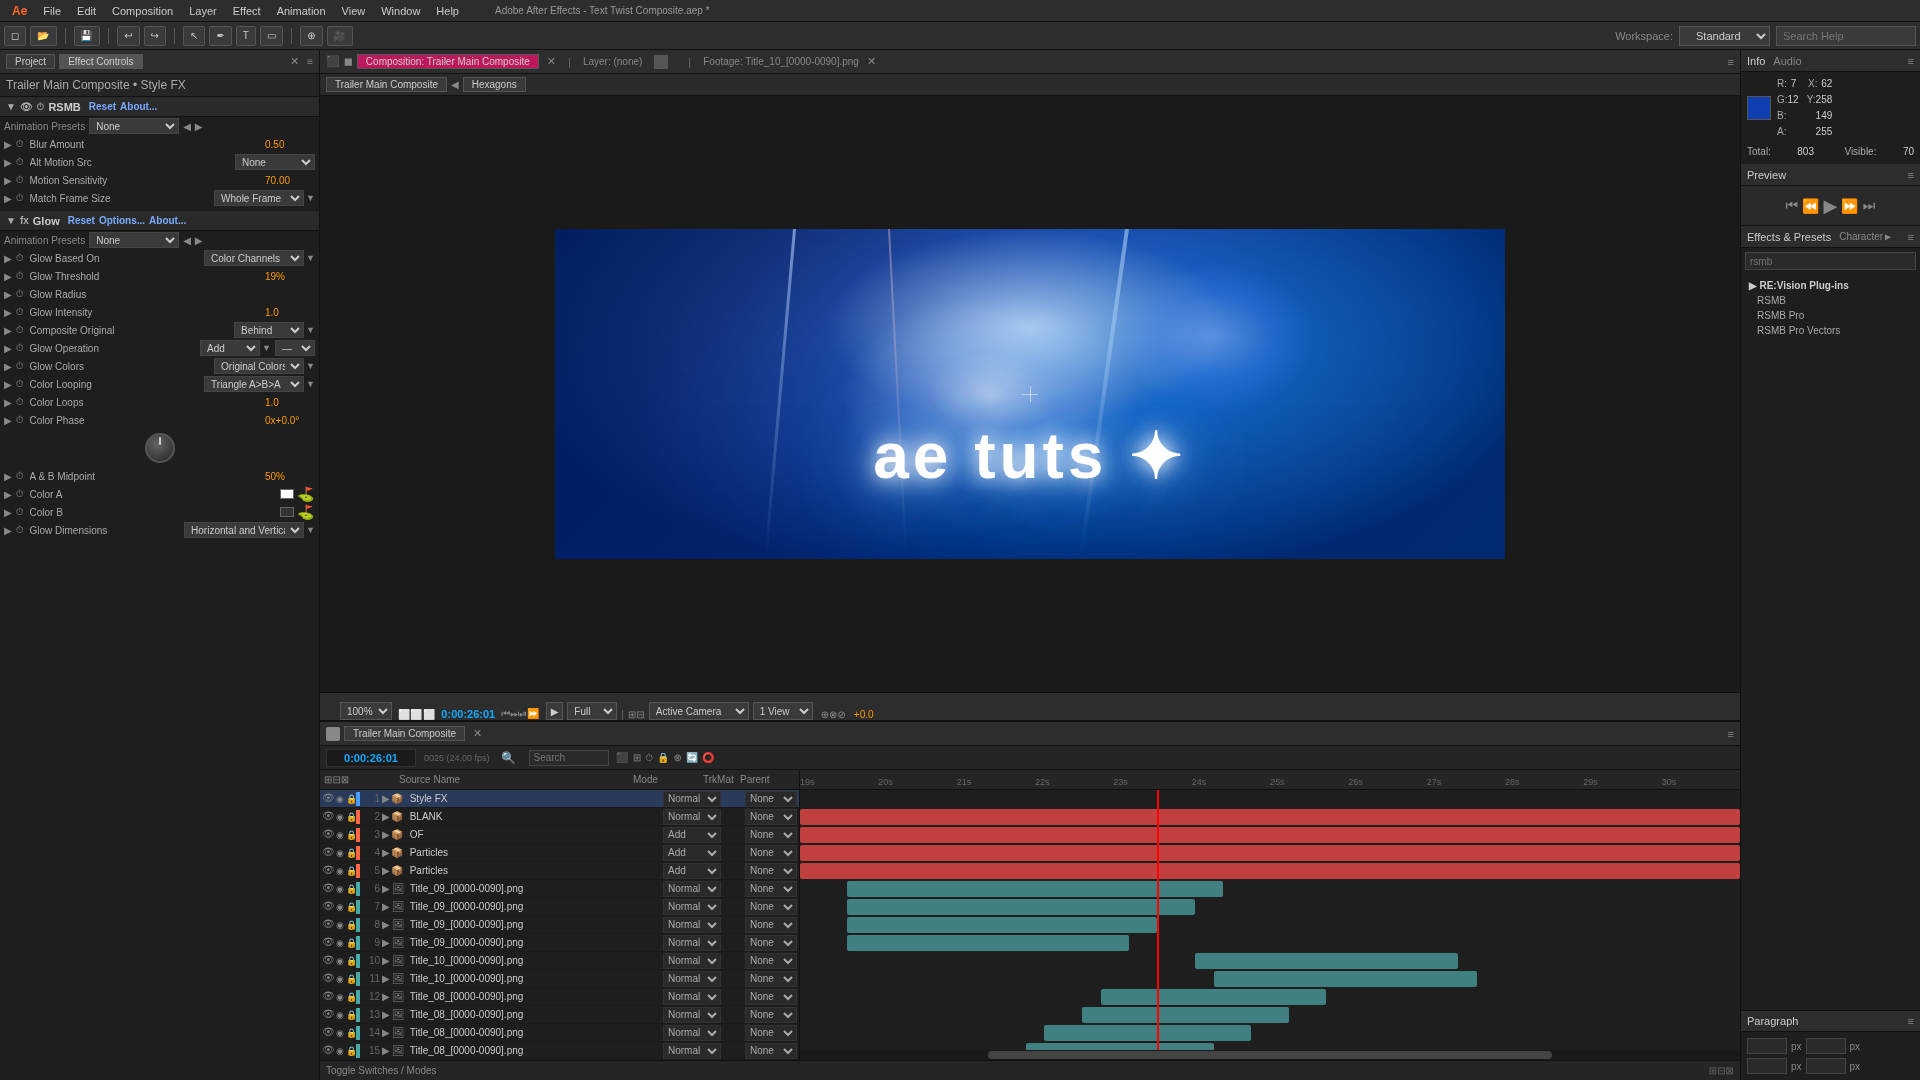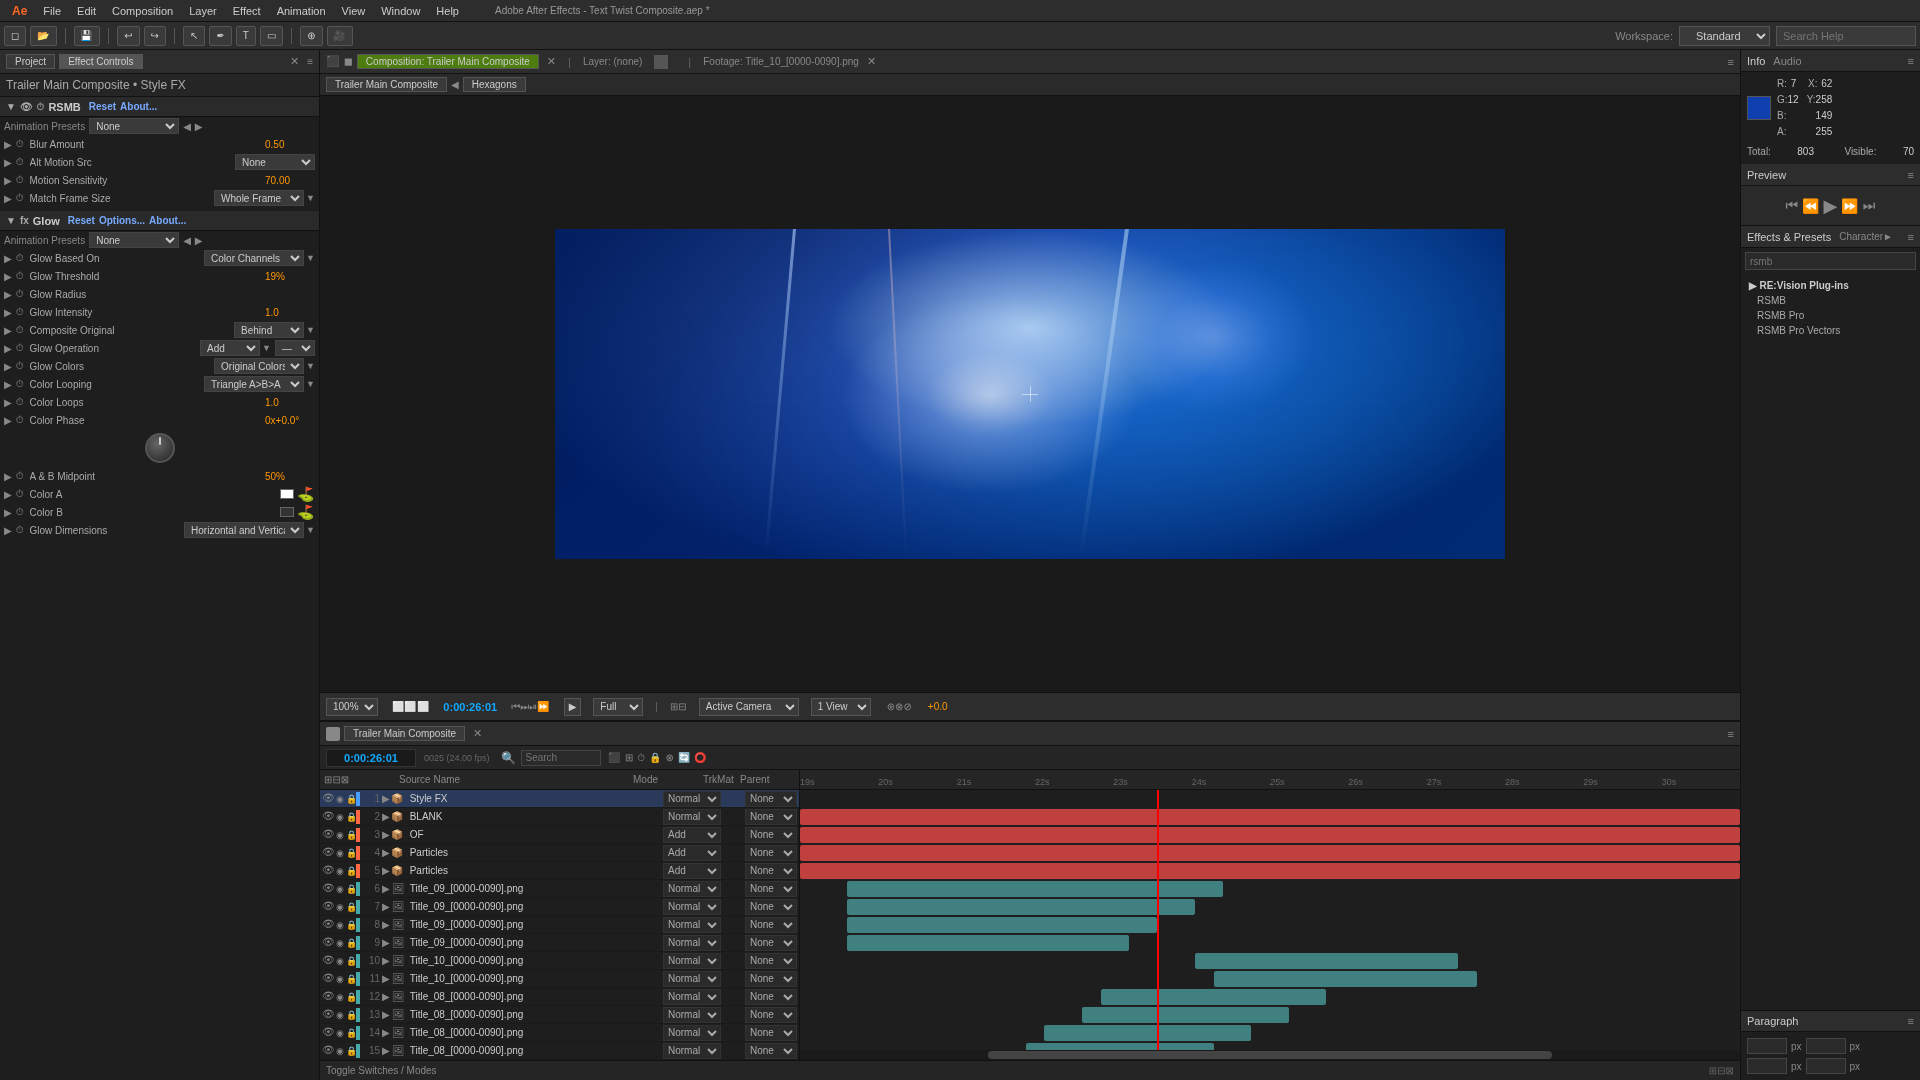--- a/index.html
+++ b/index.html
@@ -39,29 +39,29 @@
     .color-swatch { width: 14px; height: 10px; display: inline-block; border: 1px solid #666; }
     .anim-preset-row { display: flex; align-items: center; height: 18px; padding: 0 4px; gap: 4px; }
     .anim-preset-label { color: #888; font-size: 10px; }
     
     
     .center-area { flex: 1; display: flex; flex-direction: column; min-width: 0; }
     
     
     .viewer-header { background: #2d2d2d; height: 24px; display: flex; align-items: center; padding: 0 6px; border-bottom: 1px solid #111; gap: 4px; font-size: 11px; }
     .viewer-tab { background: #3a3a3a; border: 1px solid #555; padding: 1px 8px; font-size: 10px; cursor: pointer; color: #ccc; }
-    .viewer-tab.active { background: #4d7c0f; }
+    .viewer-tab.active { background: #be185d; }
     .viewer-close { color: #888; cursor: pointer; margin-left: 4px; }
     
     
     .composition-viewer { flex: 1; background: #1a1a1a; position: relative; display: flex; align-items: center; justify-content: center; overflow: hidden; min-height: 0; }
     .comp-canvas { width: 950px; height: 330px; background: linear-gradient(135deg, #001030 0%, #0a2060 20%, #1040a0 40%, #0060c0 60%, #0080e0 80%, #00a0f0 100%); position: relative; overflow: hidden; border: none; }
     
     
-    .viewer-controls { background: #2d2d2d; height: 28px; display: flex; align-items: center; padding: 0 6px; border-top: 1px solid #111; gap: 12px; font-size: 10px; }
+    .viewer-controls { background: #2d2d2d; height: 28px; display: flex; align-items: flex-end; padding: 0 20px; border-top: 1px solid #111; gap: 4px; font-size: 10px; }
     .viewer-ctrl-btn { background: #3a3a3a; border: 1px solid #555; color: #ccc; height: 18px; padding: 0 4px; font-size: 10px; cursor: pointer; }
     .viewer-dropdown { background: #3a3a3a; border: 1px solid #555; color: #ccc; height: 18px; font-size: 10px; padding: 0 2px; }
     .time-display { color: #1af; font-size: 11px; font-weight: bold; }
     
     
     .timeline-area { height: 360px; background: #1e1e1e; border-top: 2px solid #111; display: flex; flex-direction: column; }
     .timeline-header-bar { background: #2d2d2d; height: 24px; display: flex; align-items: center; padding: 0 6px; border-bottom: 1px solid #111; gap: 4px; }
     .timeline-tab { background: #3a3a3a; border: 1px solid #555; padding: 1px 8px; font-size: 10px; cursor: pointer; color: #ccc; }
     .timeline-content { display: flex; flex: 1; min-height: 0; }
     
@@ -380,20 +380,21 @@
       <div class="comp-canvas">
 
         <div style="position:absolute;top:0;left:0;right:0;bottom:0;background:radial-gradient(ellipse at 50% 30%, rgba(200,230,255,0.8) 0%, rgba(50,100,200,0.4) 30%, rgba(0,30,100,0.9) 80%);"></div>
         <div class="comp-glow"></div>
         <div class="comp-glow2"></div>
 
         <div style="position:absolute;top:0;left:25%;width:3px;height:100%;background:linear-gradient(to bottom,rgba(180,210,255,0.6),transparent);transform:rotate(5deg);transform-origin:top center;"></div>
         <div style="position:absolute;top:0;left:35%;width:2px;height:100%;background:linear-gradient(to bottom,rgba(255,200,200,0.4),transparent);transform:rotate(-3deg);transform-origin:top center;"></div>
         <div style="position:absolute;top:0;left:60%;width:4px;height:100%;background:linear-gradient(to bottom,rgba(200,230,255,0.5),transparent);transform:rotate(8deg);transform-origin:top center;"></div>
 
+        <div style="position:absolute;bottom:20%;left:50%;transform:translateX(-50%);font-size:64px;font-weight:900;color:white;text-shadow:0 0 20px #fff,0 0 40px #adf,0 0 80px #6af,0 0 120px #48f;letter-spacing:4px;white-space:nowrap;font-family:'Arial Black',sans-serif;">ae tuts ✦</div>
 
         <div style="position:absolute;top:20%;left:10%;width:80%;height:60%;opacity:0.15;background:repeating-linear-gradient(0deg,transparent,transparent 30px,rgba(100,180,255,0.1) 30px,rgba(100,180,255,0.1) 31px),repeating-linear-gradient(60deg,transparent,transparent 30px,rgba(100,180,255,0.1) 30px,rgba(100,180,255,0.1) 31px);"></div>
 
         <div style="position:absolute;top:50%;left:50%;transform:translate(-50%,-50%);">
           <div style="width:16px;height:1px;background:rgba(255,255,255,0.5);position:absolute;top:0;left:-8px;"></div>
           <div style="width:1px;height:16px;background:rgba(255,255,255,0.5);position:absolute;top:-8px;left:0;"></div>
         </div>
       </div>
     </div>
 
@@ -426,21 +427,21 @@
         <span style="width:14px;height:14px;background:#888;display:inline-block;border-radius:2px;"></span>
         <span class="timeline-tab">Trailer Main Composite</span>
         <span class="viewer-close">✕</span>
         <span style="margin-left:auto;color:#888;cursor:pointer;">≡</span>
       </div>
 
       <div class="timeline-ctrl-bar">
         <input type="text" class="time-input" value="0:00:26:01" style="">
         <span style="color:#666;font-size:9px;margin-left:4px;">0025 (24.00 fps)</span>
         <span style="color:#888;font-size:12px;cursor:pointer;margin-left:8px;">🔍</span>
-        <input type="text" style="background: rgb(42, 42, 42); border: 1px solid rgb(68, 68, 68); color: rgb(204, 204, 204); height: 16px; width: 80px; font-size: 10px; padding: 4px 4px;" placeholder="Search">
+        <input type="text" style="background: rgb(42, 42, 42); border: 1px solid rgb(68, 68, 68); color: rgb(204, 204, 204); height: 16px; width: 80px; font-size: 10px; padding: 4px 4px; margin-left: 8px;" placeholder="Search">
         <span style="margin-left:4px;color:#888;font-size:10px;cursor:pointer;">⬛</span>
         <span style="color:#888;font-size:10px;cursor:pointer;">⊞</span>
         <span style="color:#888;font-size:10px;cursor:pointer;">⏱</span>
         <span style="color:#888;font-size:10px;cursor:pointer;">🔒</span>
         <span style="color:#888;font-size:10px;cursor:pointer;">⊗</span>
         <span style="color:#888;font-size:10px;cursor:pointer;">🔄</span>
         <span style="color:#888;font-size:10px;cursor:pointer;">⭕</span>
       </div>
 
       <div class="timeline-content">

